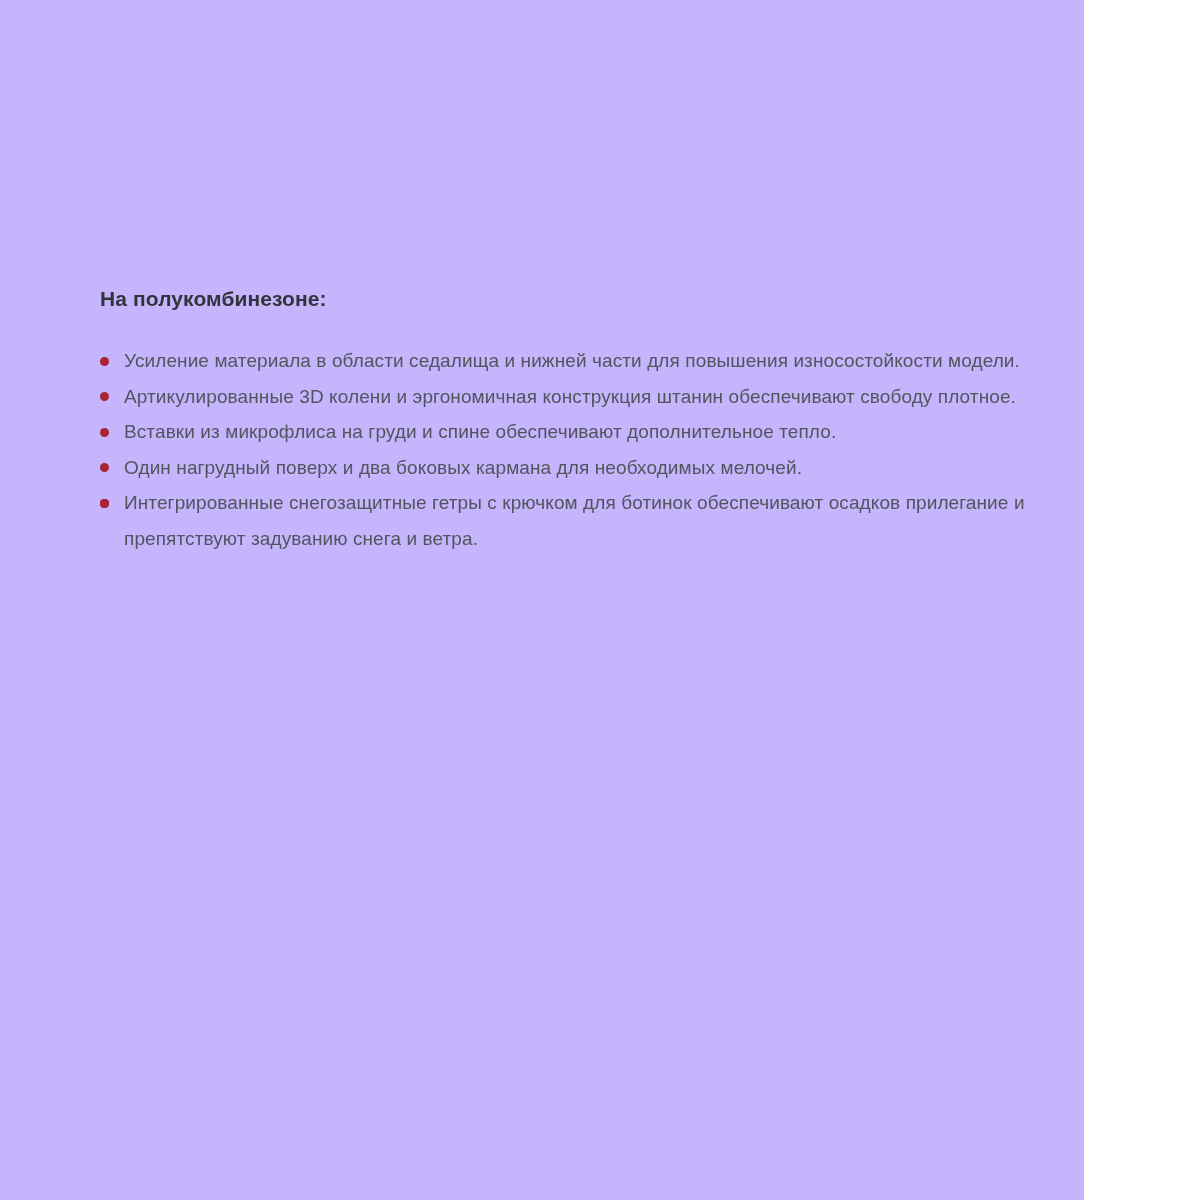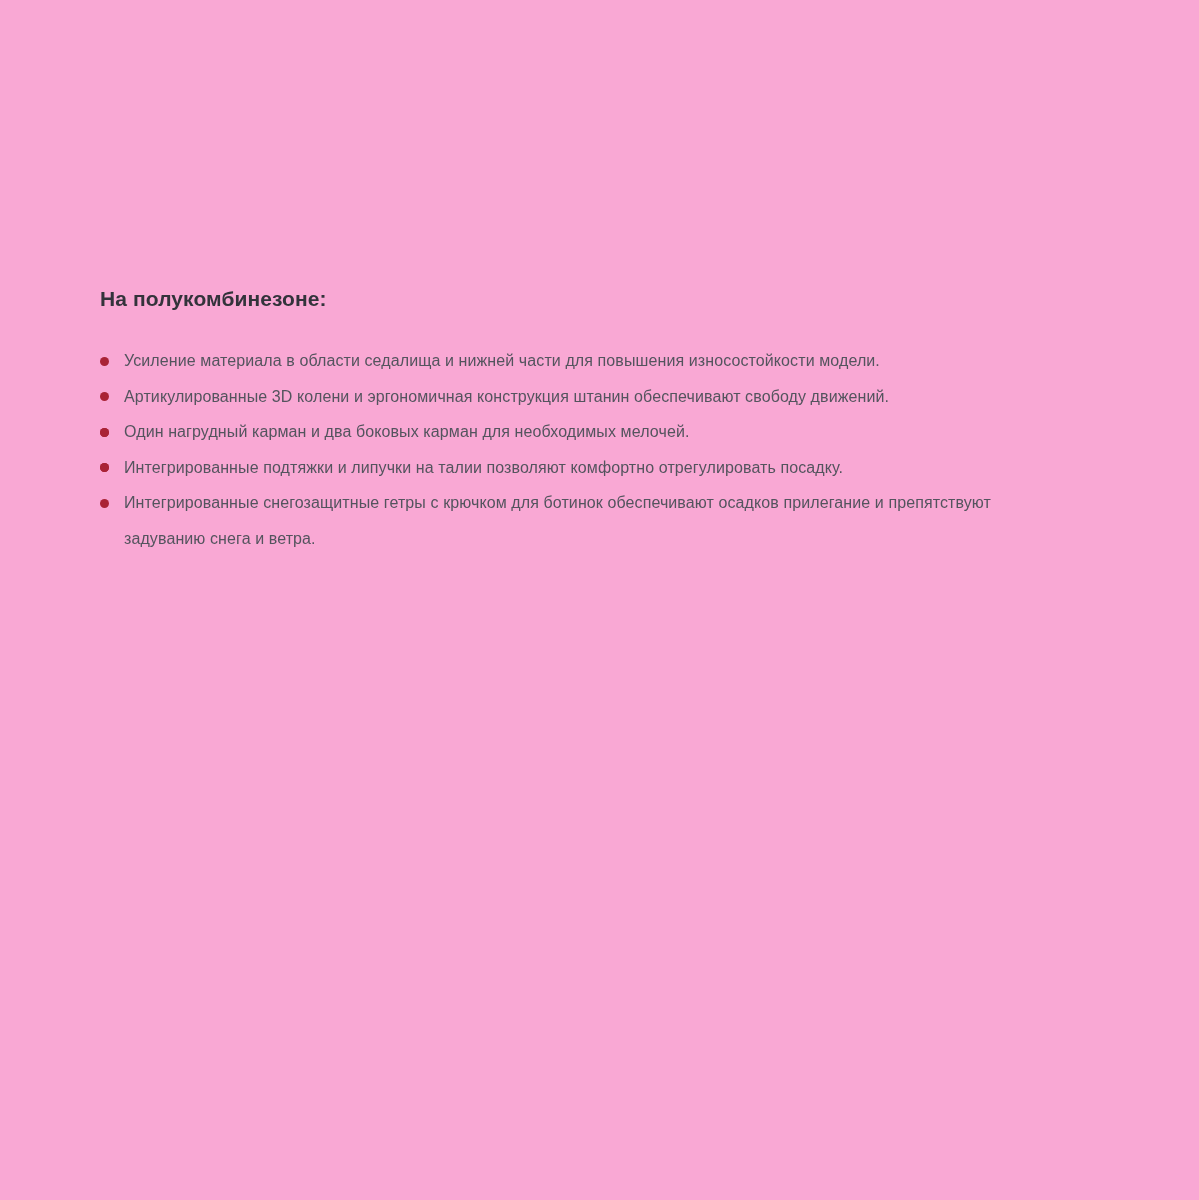--- a/index.html
+++ b/index.html
@@ -5,23 +5,23 @@
   * { margin: 0; padding: 0; box-sizing: border-box; }
   html, body {
     width: 1199px;
     height: 1200px;
     background: #ffffff;
     overflow: hidden;
     font-family: "Liberation Sans", "DejaVu Sans", sans-serif;
   }
   .page {
     position: relative;
-    width: 1199px;
+    width: 1084px;
     height: 1200px;
-    background: #f9a8d4;
+    background: #c4b5fd;
   }
   .content {
     position: absolute;
     left: 100px;
     top: 286px;
     width: 990px;
   }
   .heading {
     font-size: 21px;
     font-weight: bold;
@@ -30,21 +30,21 @@
     letter-spacing: 0.1px;
   }
   ul.features {
     list-style: none;
     margin-top: 32px;
     width: 972px;
   }
   ul.features li {
     position: relative;
     padding-left: 24px;
-    font-size: 16px;
+    font-size: 19px;
     line-height: 35.5px;
     color: #54545e;
     letter-spacing: 0.1px;
   }
   ul.features li .dot {
     position: absolute;
     left: 0;
     top: 13.5px;
     width: 9px;
     height: 9px;
@@ -53,21 +53,21 @@
   }
 </style>
 </head>
 <body>
 
 <div class="page">
   <div class="content">
     <h2 class="heading">На полукомбинезоне:</h2>
     <ul class="features">
         <li><span class="dot"></span><span>Усиление материала в области седалища и нижней части для повышения износостойкости модели.</span></li>
-        <li><span class="dot"></span><span>Артикулированные 3D колени и эргономичная конструкция штанин обеспечивают свободу движений.</span></li>
+        <li><span class="dot"></span><span>Артикулированные 3D колени и эргономичная конструкция штанин обеспечивают свободу плотное.</span></li>
+        <li><span class="dot"></span><span>Вставки из микрофлиса на груди и спине обеспечивают дополнительное тепло.</span></li>
+        <li><span class="dot"></span><span>Один нагрудный поверх и два боковых кармана для необходимых мелочей.</span></li>
         <li><span class="dot"></span></li>
-        <li><span class="dot"></span><span>Один нагрудный карман и два боковых карман для необходимых мелочей.</span></li>
         <li><span class="dot"></span></li>
-        <li><span class="dot"></span><span>Интегрированные подтяжки и липучки на талии позволяют комфортно отрегулировать посадку.</span></li>
         <li><span class="dot"></span><span>Интегрированные снегозащитные гетры с крючком для ботинок обеспечивают осадков прилегание и препятствуют задуванию снега и ветра.</span></li>
       </ul>
   </div>
 </div>
 
 </body></html>

